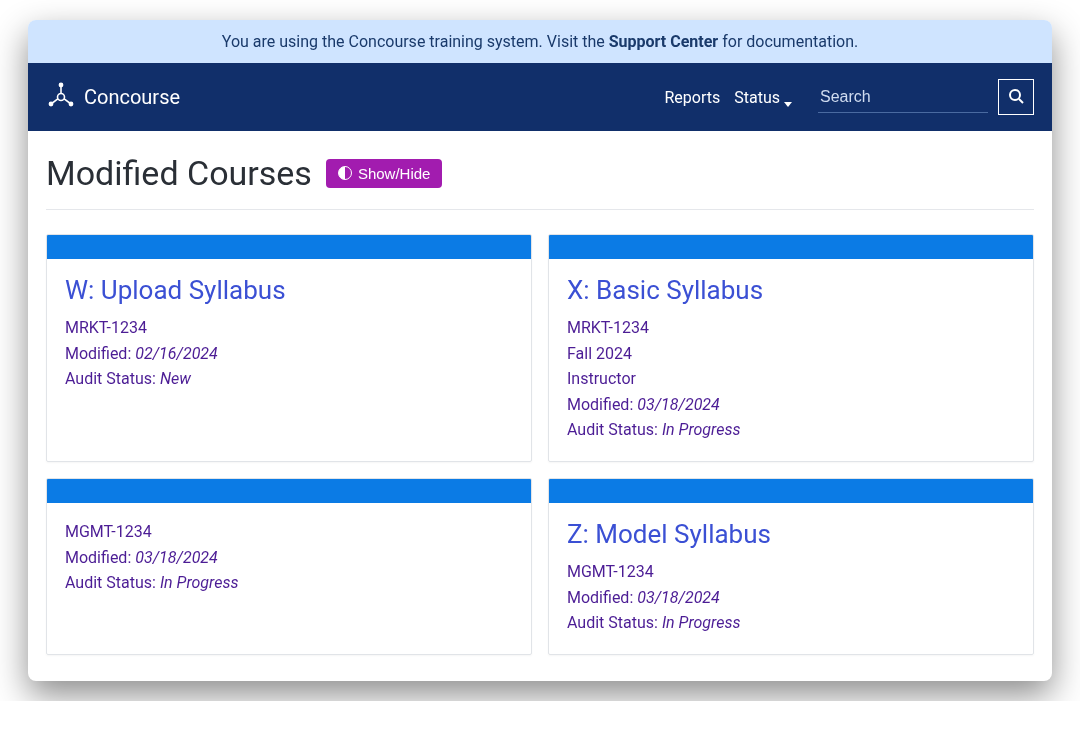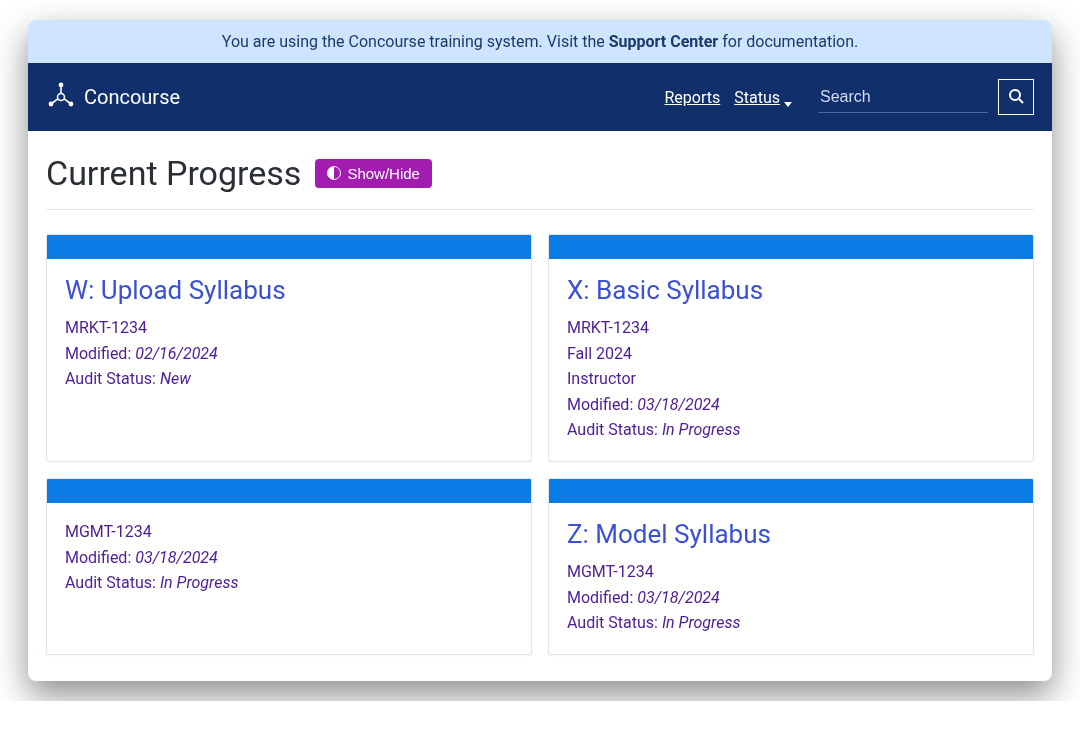--- a/index.html
+++ b/index.html
@@ -40,21 +40,21 @@
       gap: 8px;
       font-size: 20px;
     }
     .brand svg { display: block; }
     .nav-right {
       margin-left: auto;
       display: flex;
       align-items: center;
       gap: 14px;
     }
-    .nav-link { color: #fff; font-size: 16px; cursor: pointer; display: flex; align-items: flex-end; gap: 4px; text-decoration: underline; }
+    .nav-link { color: #fff; font-size: 16px; cursor: pointer; display: flex; align-items: flex-end; gap: 4px; }
     .caret-down {
       width: 0; height: 0;
       border-left: 4px solid transparent;
       border-right: 4px solid transparent;
       border-top: 5px solid #fff;
       display: inline-block;
     }
     .search-wrap { display: flex; align-items: center; gap: 10px; margin-left: 12px; justify-content: flex-end; }
     .search-input {
       background: transparent;
@@ -182,21 +182,21 @@
               <line x1="11" y1="11" x2="15" y2="15"></line>
             </svg>
           </span>
         </button>
       </div>
     </div>
   </div>
 
   <div class="content">
     <div class="heading-row">
-      <h1 class="heading">Current Progress</h1>
+      <h1 class="heading">Modified Courses</h1>
       <button class="showhide-btn">
         <span class="contrast-icon"></span>
         <span>Show/Hide</span>
       </button>
     </div>
 
     <div class="cards" id="cards">
 
     <div class="card">
           <div class="card-top"></div>

